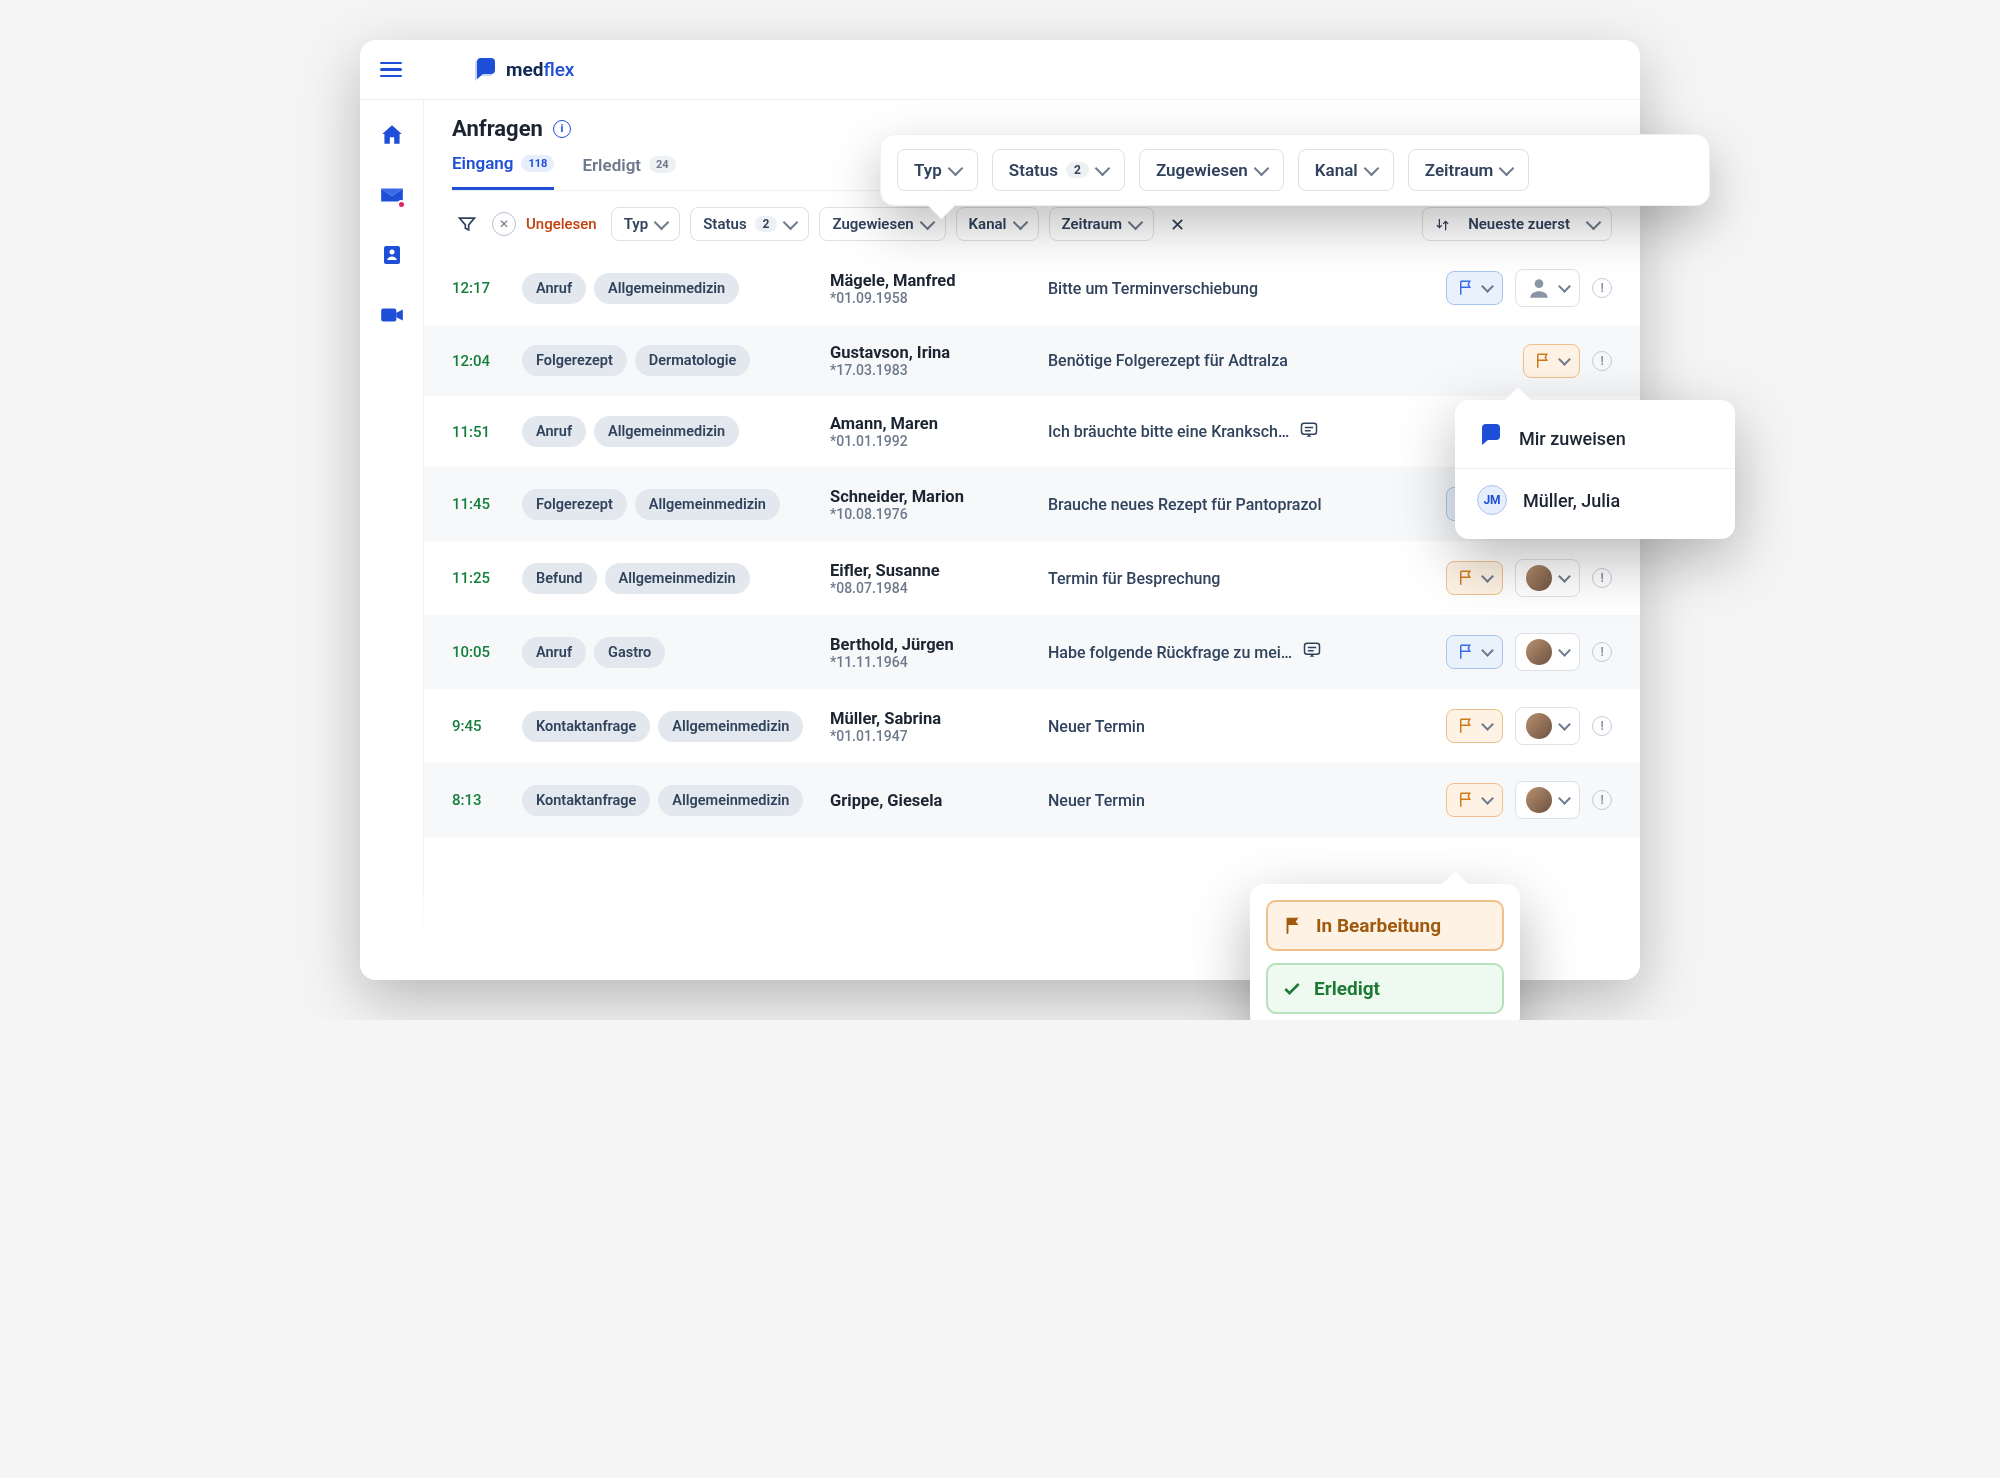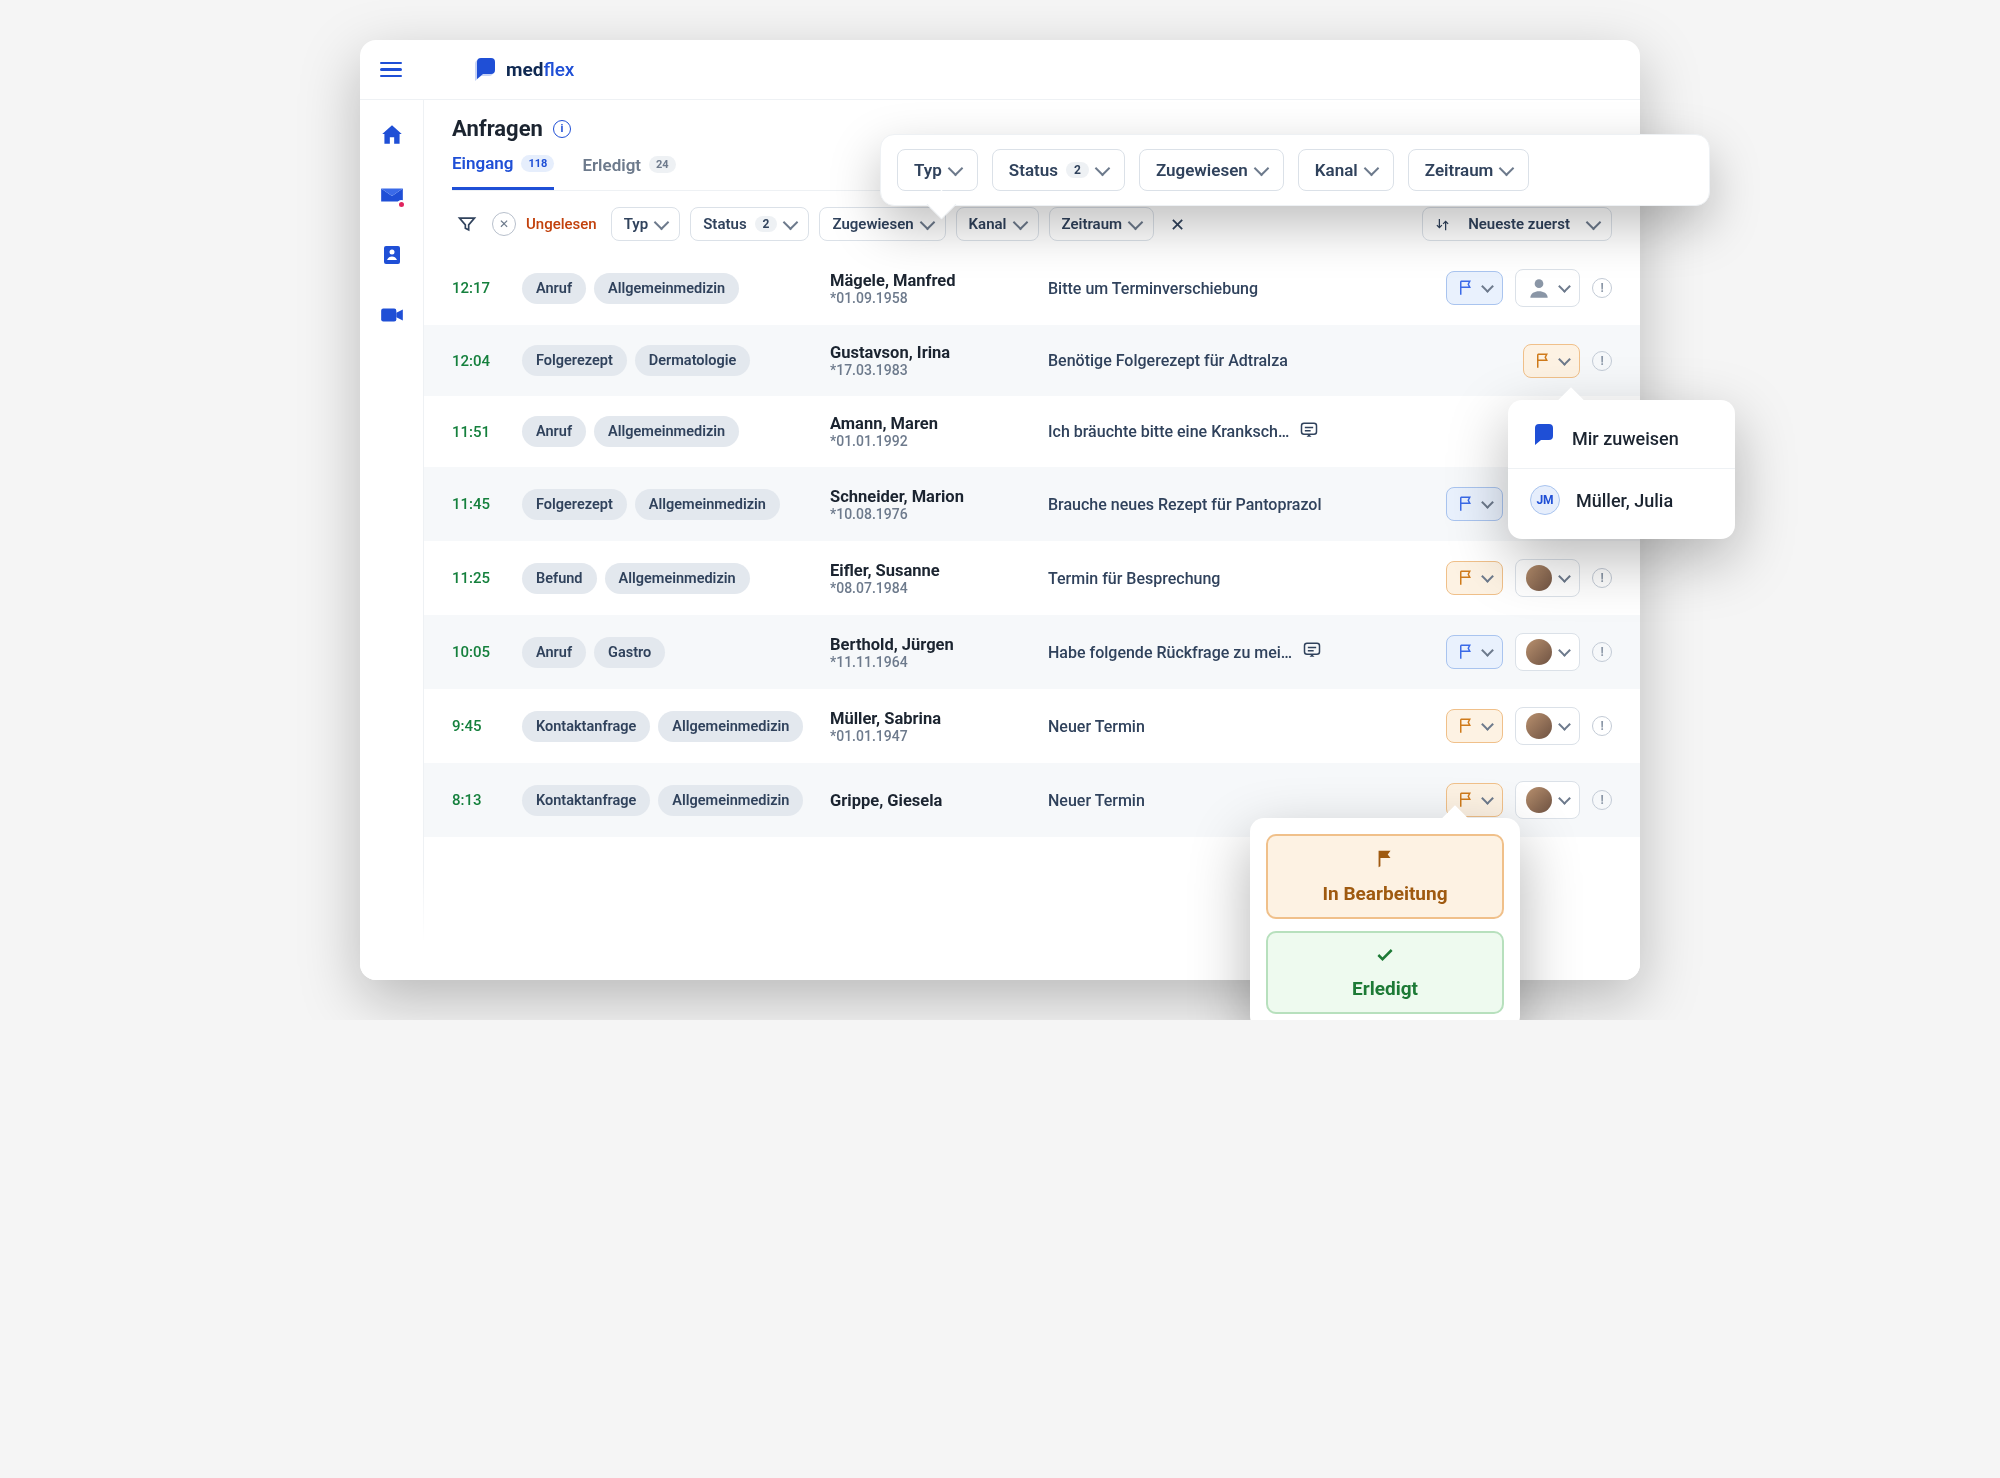--- a/index.html
+++ b/index.html
@@ -66,30 +66,30 @@
   .assign-btn .chev { width:9px; height:9px; border-right:2px solid #6d7a8c; border-bottom:2px solid #6d7a8c; transform:rotate(45deg); margin-top:-3px;}
   .warn { width:20px; height:20px; border:1.5px solid #c3cbd6; border-radius:50%; display:flex; align-items:center; justify-content:center; font-size:12px; color:#8a96a6; font-weight:700;}
   .fade-bottom { position:absolute; left:0; right:0; bottom:0; height:110px; border-radius:0 0 16px 16px; background:linear-gradient(to bottom, rgba(255,255,255,0), #fff 65%); pointer-events:none;}
 
   
   .float-filters { position:absolute; top:94px; left:520px; right:-70px; background:#fff; border:1px solid #eef1f4; border-radius:14px; padding:14px 16px; display:flex; gap:14px; box-shadow:0 20px 50px rgba(0,0,0,0.25);}
   .float-filters::after { content:""; position:absolute; bottom:-10px; left:50px; width:20px; height:20px; background:#fff; border-right:1px solid #eef1f4; border-bottom:1px solid #eef1f4; transform:rotate(45deg);}
   .float-filters .filter-btn { padding:10px 16px; font-size:17px; }
 
   
-  .assign-pop { position:absolute; top:360px; right:-95px; width:227px; background:#fff; border-radius:14px; box-shadow:0 20px 60px rgba(0,0,0,0.28); padding:8px 0;}
+  .assign-pop { position:absolute; top:360px; right:-95px; width:280px; background:#fff; border-radius:14px; box-shadow:0 20px 60px rgba(0,0,0,0.28); padding:8px 0;}
   .assign-pop::before { content:""; position:absolute; top:-9px; left:54px; width:18px; height:18px; background:#fff; transform:rotate(45deg);}
   .assign-item { display:flex; align-items:center; gap:16px; padding:16px 22px; font-size:18px; color:#1b2430; font-weight:500; cursor:pointer;}
   .assign-item + .assign-item { border-top:1px solid #eef1f4; }
   .mini-avatar { width:30px; height:30px; border-radius:50%; background:#e6eefc; border:1px solid #a9c4ef; display:flex; align-items:center; justify-content:center; font-size:12px; font-weight:700; color:#1f4fd6;}
 
   
   .status-pop { position:absolute; bottom:-50px; right:120px; width:270px; background:#fff; border-radius:14px; box-shadow:0 22px 60px rgba(0,0,0,0.30); padding:16px;}
   .status-pop::before { content:""; position:absolute; top:-9px; right:56px; width:18px; height:18px; background:#fff; transform:rotate(45deg);}
-  .status-item { display:flex; align-items:center; gap:12px; padding:12px 14px; border-radius:10px; font-size:19px; font-weight:700; cursor:pointer;flex-direction:column;}
+  .status-item { display:flex; align-items:center; gap:12px; padding:12px 14px; border-radius:10px; font-size:19px; font-weight:700; cursor:pointer;}
   .status-item.processing { border:2px solid #f0c08a; background:#fdf2e3; color:#9f5a10;}
   .status-item.done { border:2px solid #b7e0bd; background:#eefaef; color:#1d7a36; margin-top:12px;}
 </style>
 </head>
 <body>
 
 <div class="card">
 
   <div class="topbar">
     <div class="hamburger">

